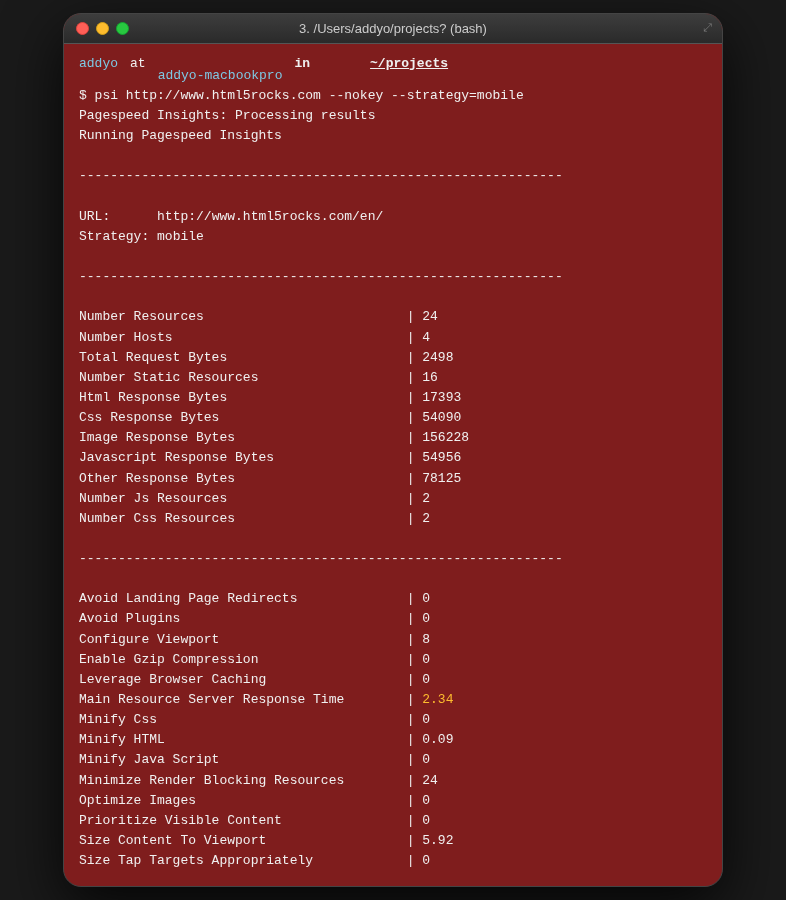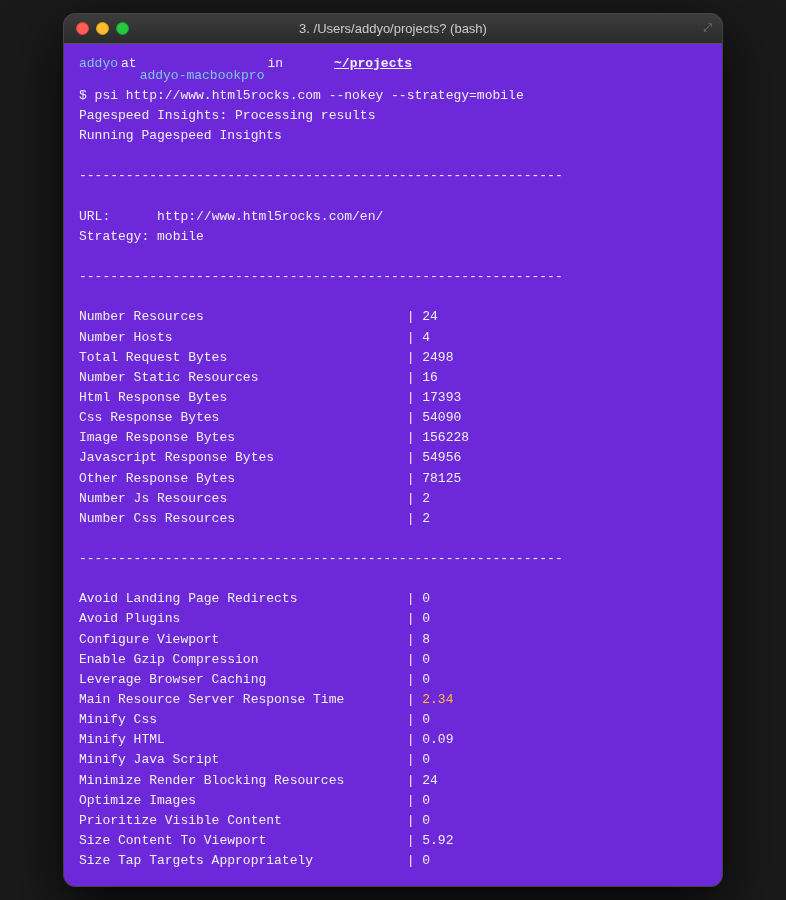--- a/index.html
+++ b/index.html
@@ -8,22 +8,22 @@
       background: #1a1a1a;
       display: flex;
       justify-content: center;
       align-items: center;
       min-height: 100vh;
       font-family: 'Courier New', Courier, monospace;
     }
 
     .window {
       width: 660px;
-      background: #6d28d9;
-      border-radius: 12px;
+      background: #7f1d1d;
+      border-radius: 18px;
       box-shadow: 0 20px 60px rgba(0,0,0,0.8);
       overflow: hidden;
       border: 1px solid #444;
     }
 
     .titlebar {
       background: linear-gradient(to bottom, #3d3d3d, #2a2a2a);
       padding: 8px 12px;
       display: flex;
       align-items: center;
@@ -68,27 +68,27 @@
       font-size: 13px;
       line-height: 1.55;
       color: #f0f0f0;
       overflow-y: auto;
       min-height: 840px;
     }
 
     .prompt-line {
       display: flex;
       flex-wrap: wrap;
-      gap: 3px;
+      gap: 12px;
     }
 
     .user { color: #7ec8e3; }
     .at { color: #f0f0f0; }
     .host { color: #7ec8e3; margin-top: 12px; }
-    .in-text { color: #f0f0f0; }
+    .in-text { color: #f0f0f0; font-weight: bold; }
     .path { color: #f0f0f0; font-weight: bold; text-decoration: underline; padding-left: 48px; }
     .prompt-dollar { color: #f0f0f0; }
     .command { color: #f0f0f0; }
 
     .output-line {
       color: #f0f0f0;
       white-space: pre;
     }
 
     .separator {

